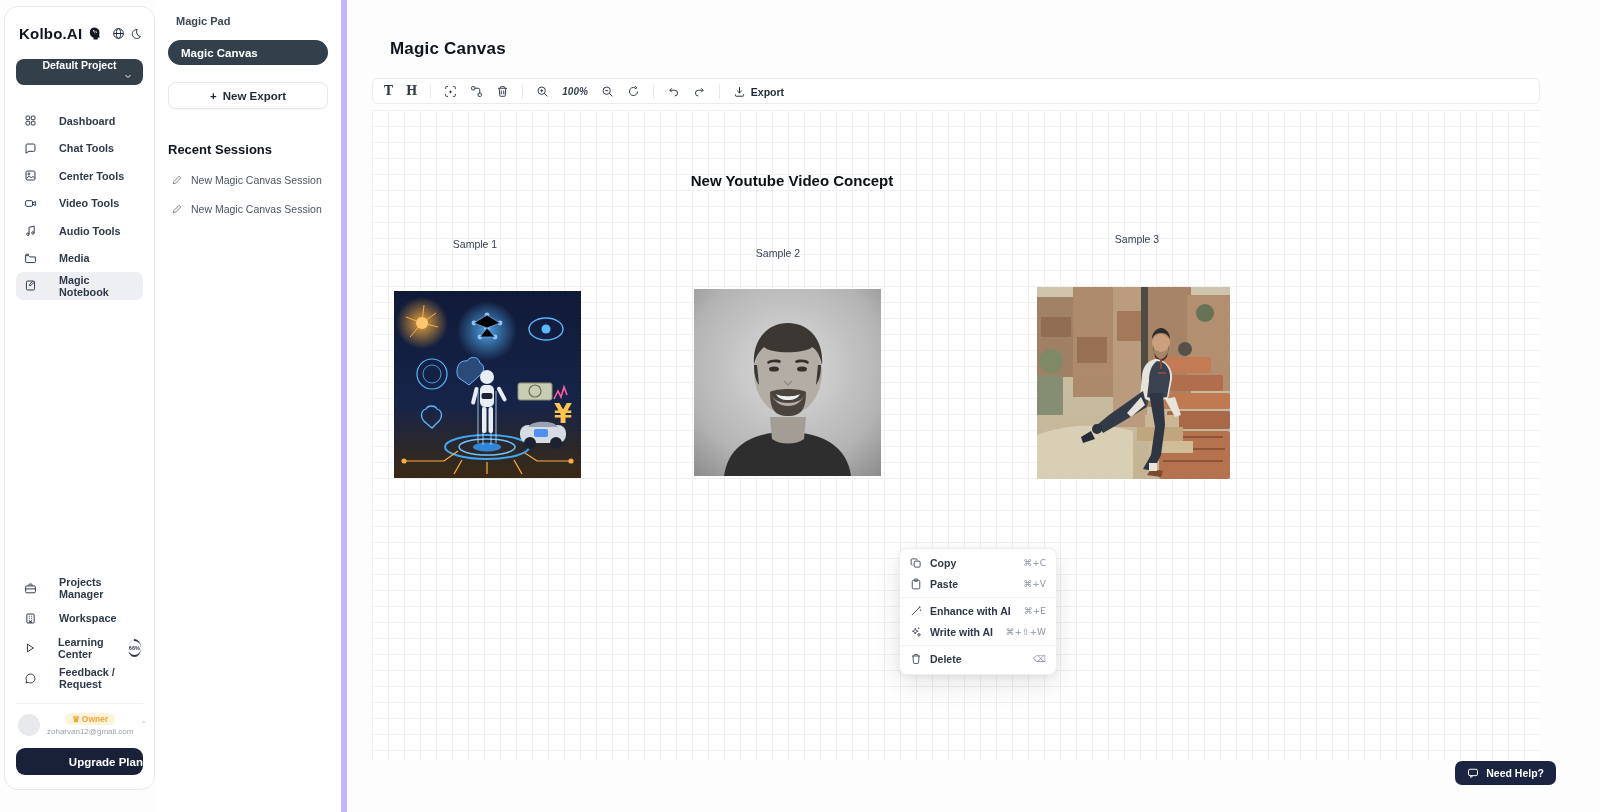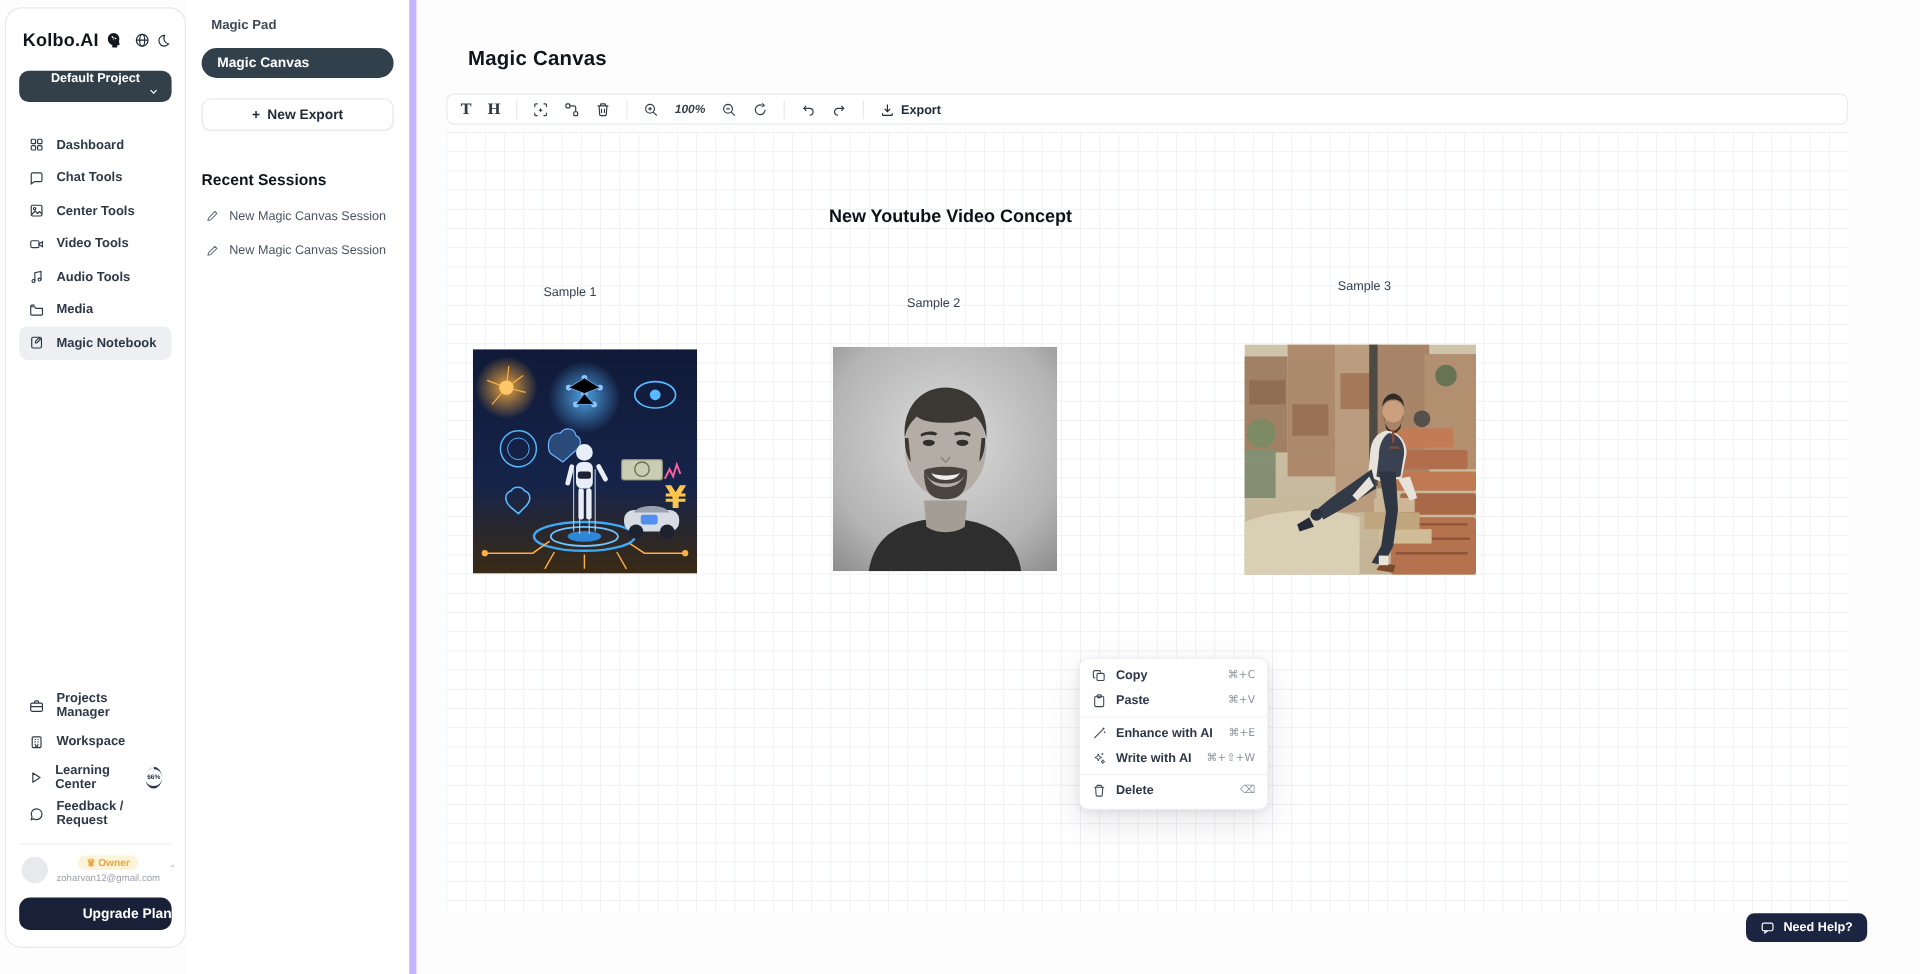--- a/index.html
+++ b/index.html
@@ -11,21 +11,21 @@
              border:1px solid #e7e9ee; border-radius:14px; display:flex; flex-direction:column;
              padding:18px 11px 14px; z-index:5; }
   .logo-row { display:flex; align-items:center; gap:5px; padding:0 3px; }
   .logo-text { font-size:15px; font-weight:800; color:#10151c; letter-spacing:.2px; }
   .logo-row .spacer { flex:1; }
   .icon-btn { width:16px; height:16px; display:flex; align-items:center; justify-content:center; color:#1f2937; cursor:pointer; }
   .project-btn { margin-top:17px; height:26px; background:#333f49; border-radius:8px; color:#fff;
                  display:flex; align-items:center; padding:0 10px; font-size:10.5px; font-weight:700; cursor:pointer;flex-direction:column; }
   .project-btn svg { margin-left:auto; }
   .nav { margin-top:22px; display:flex; flex-direction:column; }
-  .nav-item { height:27.5px; display:flex; align-items:center; gap:10px; padding:0 8px; border-radius:7px;
+  .nav-item { height:27.5px; display:flex; align-items:center; gap:22px; padding:0 8px; border-radius:7px;
               font-size:10.8px; color:#2e3947; font-weight:600; cursor:pointer; }
   .nav-item.active { background:#edeff3; }
   .nav-item svg { flex:0 0 auto; }
   .grow { flex:1; }
   .bottom-nav .nav-item { height:30px; }
   .ring-badge { margin-left:2px; width:18px; height:18px; border-radius:50%;
                 background:conic-gradient(#2b3650 0 237.6deg,#dde1e8 237.6deg 360deg);
                 display:flex; align-items:center; justify-content:center; }
   .ring-badge .inner { width:13.5px; height:13.5px; border-radius:50%; background:#fff; display:flex;
                 align-items:center; justify-content:center; font-size:5.5px; font-weight:700; color:#2b3650; }

